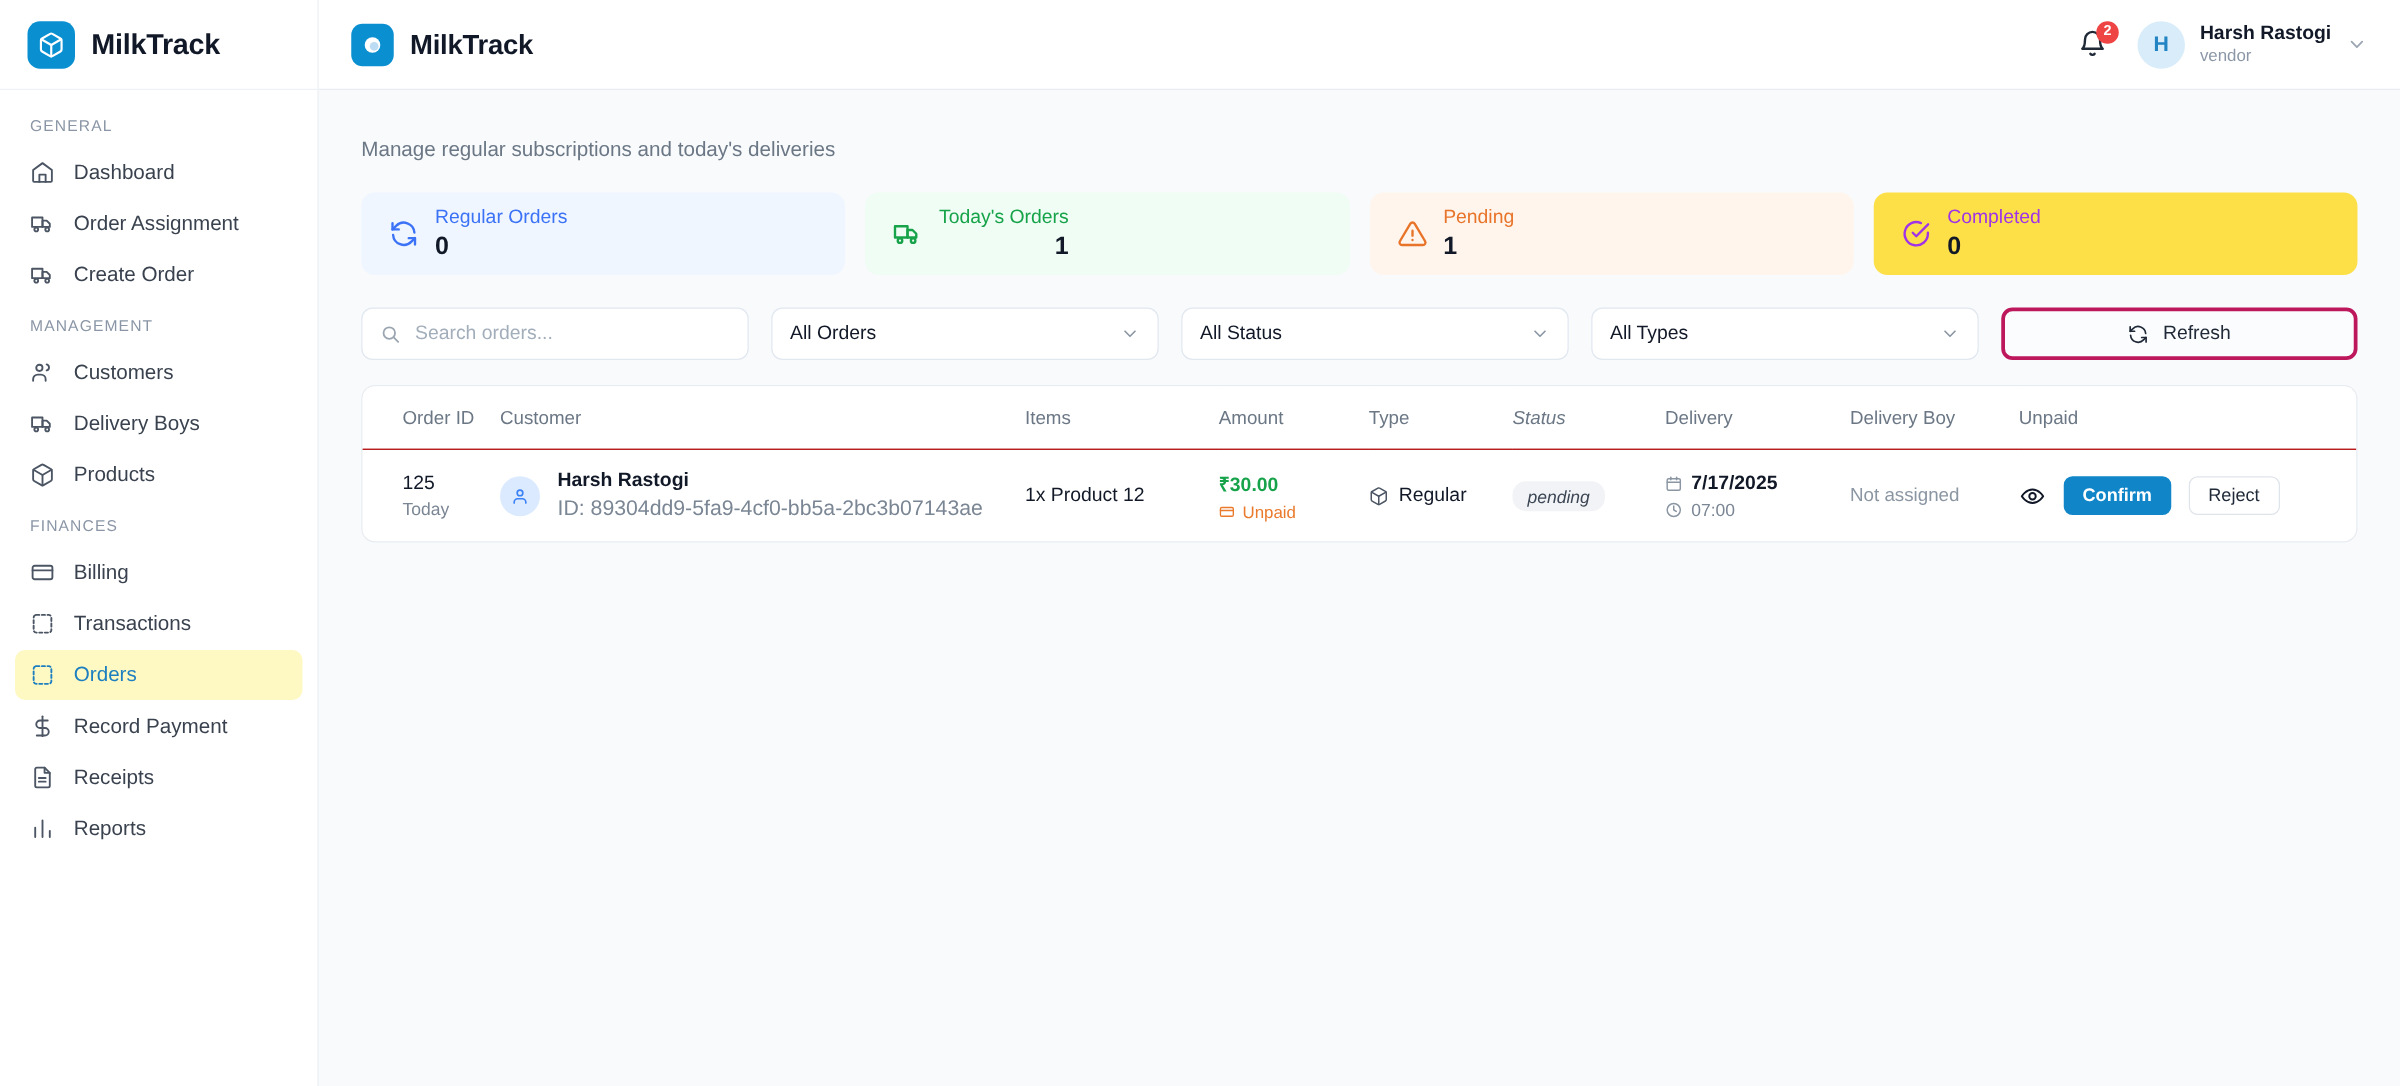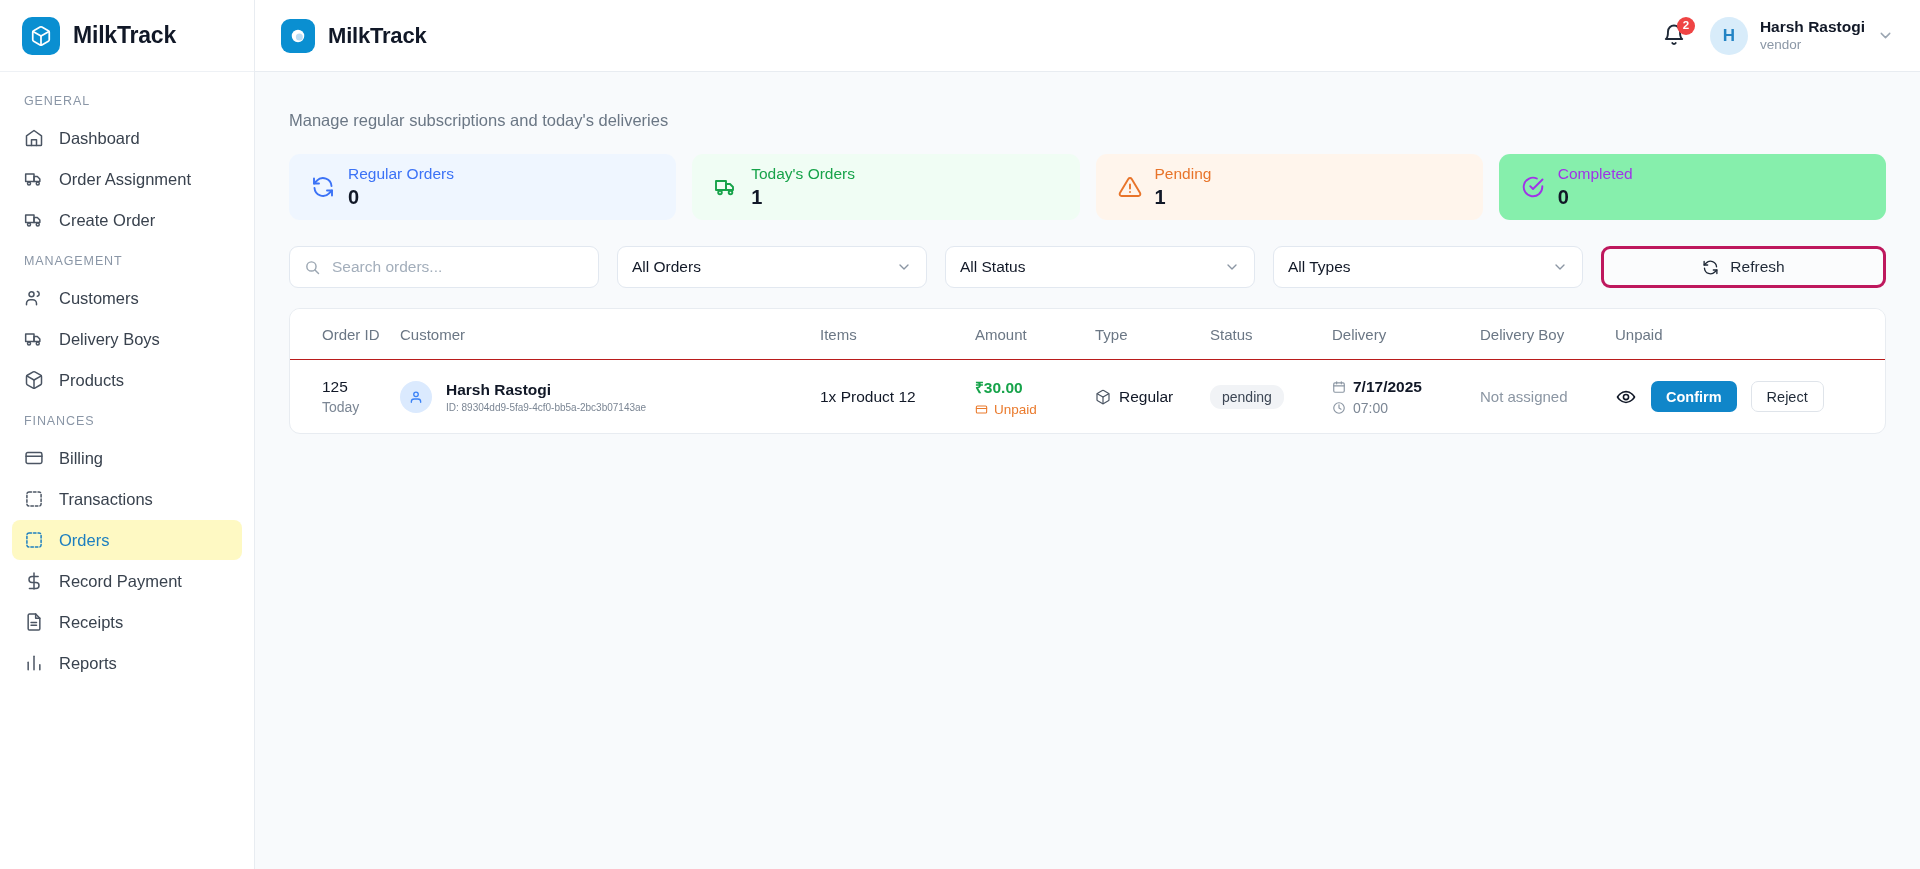--- a/index.html
+++ b/index.html
@@ -100,25 +100,25 @@
     display: flex; align-items: center; gap: 13px;
     padding: 0 22px;
   }
   .stat .sico { width: 24px; height: 24px; flex: 0 0 24px; }
   .stat .sico svg { width: 24px; height: 24px; display: block; }
   .stat-text { display: flex; flex-direction: column; line-height: 1.15; }
   .stat-label { font-size: 15.5px; font-weight: 500; }
   .stat-value { font-size: 20px; font-weight: 700; color: #111827; margin-top: 3px; }
   .stat.blue   { background: #eff6ff; }
   .stat.blue   .stat-label { color: #3b72f6; }
-  .stat.green  { background: #f0fdf4; }
+  .stat.green  { background: #f0fdf4; text-align: right; }
   .stat.green  .stat-label { color: #17a34a; }
   .stat.orange { background: #fff5ec; }
   .stat.orange .stat-label { color: #e8742a; }
-  .stat.purple { background: #86efac; }
+  .stat.purple { background: #fde047; }
   .stat.purple .stat-label { color: #a033e8; }
 
   
   .filters { display: flex; gap: 18px; margin-top: 26px; }
   .search-box {
     flex: 0 0 310px; height: 42px; background: #fff;
     border: 1px solid #e2e8f0; border-radius: 9px;
     display: flex; align-items: center; gap: 11px; padding: 0 14px;
   }
   .search-box svg { width: 17px; height: 17px; stroke: #9aa5b1; flex: 0 0 17px; }
@@ -153,36 +153,36 @@
     text-align: left; font-size: 15px; font-weight: 500; color: #6b7785;
     padding: 17px 0 16px 0; border-bottom: 1px solid #b91c1c; background: #fff;
   }
   tbody td { padding: 16px 0; vertical-align: middle; border-bottom: 0; }
 
   .col-id       { width: 110px; padding-left: 32px !important; }
   .col-customer { width: 420px; }
   .col-items    { width: 155px; }
   .col-amount   { width: 120px; }
   .col-type     { width: 115px; }
-  .col-status   { width: 122px; }
+  .col-status   { width: 122px; font-style: italic; }
   .col-delivery { width: 148px; }
   .col-dboy     { width: 135px; }
   .col-actions  { width: auto; }
 
   .cell-id { font-size: 15.5px; color: #111827; line-height: 1.25; }
   .cell-id .sub { font-size: 14px; color: #7b8694; margin-top: 3px; }
 
   .customer-cell { display: flex; align-items: center; gap: 14px; }
   .cust-avatar {
     width: 32px; height: 32px; border-radius: 50%; background: #dbeafe;
     display: flex; align-items: center; justify-content: center; flex: 0 0 32px;
   }
   .cust-avatar svg { width: 16px; height: 16px; stroke: #3b82f6; }
   .cust-name { font-size: 15.5px; font-weight: 600; color: #111827; }
-  .cust-id { font-size: 10px; color: #7b8694; margin-top: 3px; }
+  .cust-id { font-size: 17px; color: #7b8694; margin-top: 3px; }
 
   .cell-items { font-size: 15.5px; color: #111827; }
   .cell-amount .amt { font-size: 15.5px; font-weight: 700; color: #16a34a; }
   .cell-amount .pay {
     display: flex; align-items: center; gap: 6px;
     font-size: 13.5px; color: #ea7a2c; margin-top: 4px;
   }
   .cell-amount .pay svg { width: 13px; height: 13px; stroke: #ea7a2c; }
 
   .cell-type { display: flex; align-items: center; gap: 8px; font-size: 15.5px; color: #111827; }

